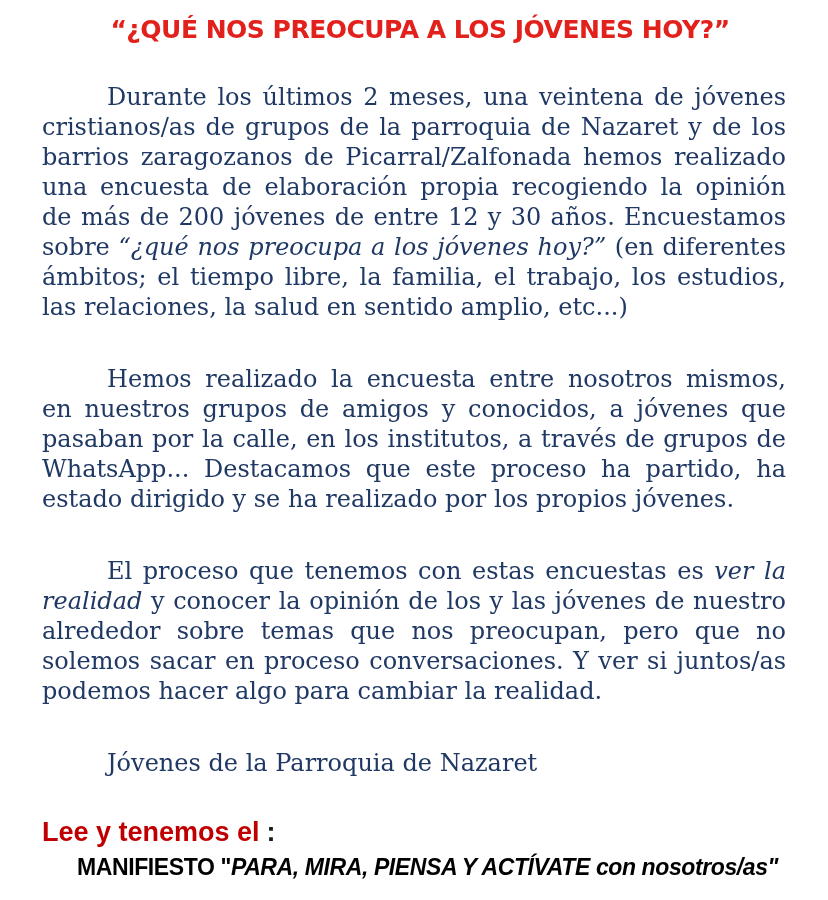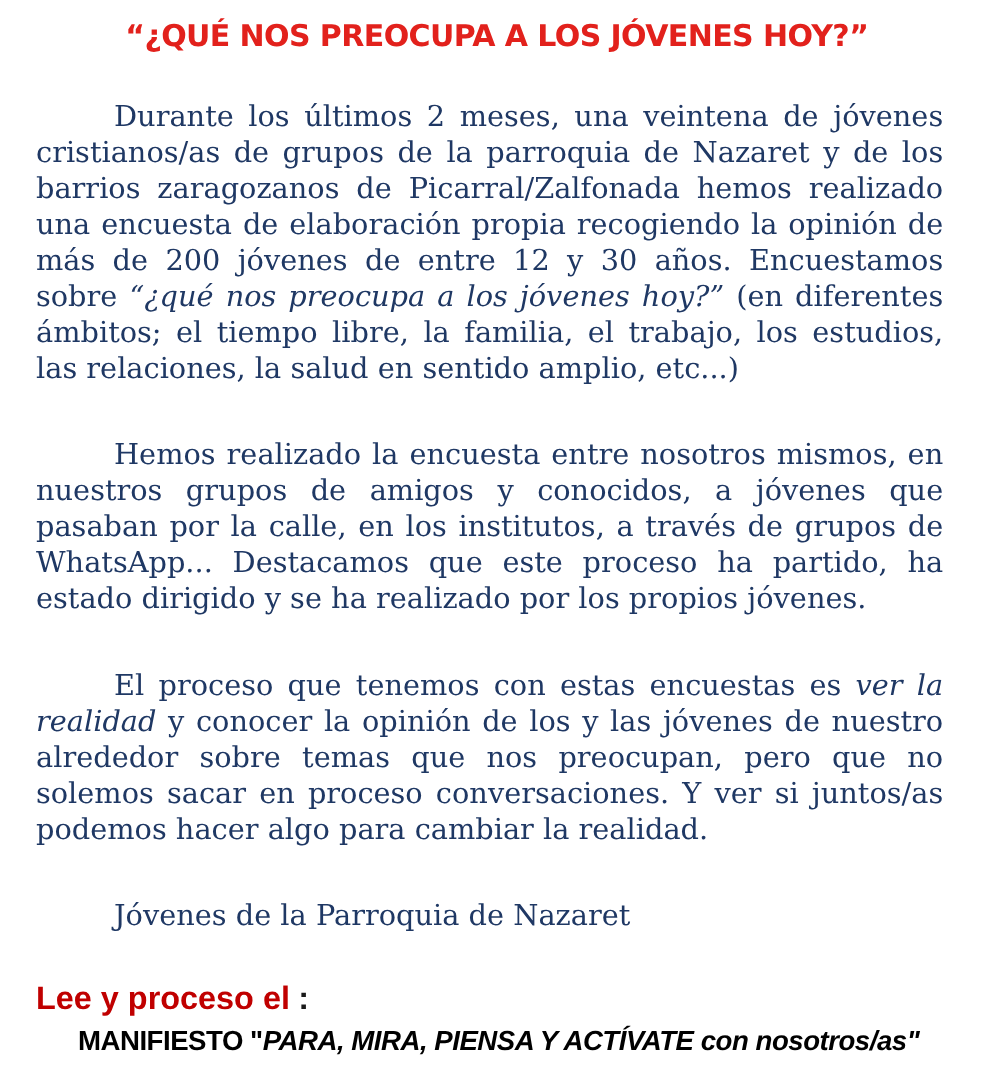--- a/index.html
+++ b/index.html
@@ -8,21 +8,21 @@
     background: #ffffff;
   }
   .page {
     position: relative;
     width: 828px;
     height: 900px;
     margin: 0 auto;
     background: #ffffff;
     overflow: hidden;
     box-sizing: border-box;
-    padding: 14px 30px 0 30px;
+    padding: 14px 30px 0 42px;
   }
   .title {
     font-family: "DejaVu Sans", sans-serif;
     font-weight: bold;
     font-size: 25px;
     letter-spacing: -0.5px;
     color: var(--title-red, #E2211C);
     text-align: center;
     margin: 0 0 36px 0;
     line-height: 32px;
@@ -80,17 +80,17 @@
   <h1 class="title">“¿QUÉ NOS PREOCUPA A LOS JÓVENES HOY?”</h1>
 
   <p class="para"><span>Durante los últimos 2 meses, una veintena de jóvenes cristianos/as de grupos de la parroquia de Nazaret y de los barrios zaragozanos de Picarral/Zalfonada hemos realizado una encuesta de elaboración propia recogiendo la opinión de más de 200 jóvenes de entre 12 y 30 años. Encuestamos sobre </span><span class="ital">“¿qué nos preocupa a los jóvenes hoy?”</span><span> (en diferentes ámbitos; el tiempo libre, la familia, el trabajo, los estudios, las relaciones, la salud en sentido amplio, etc...)</span></p>
 
   <p class="para"><span>Hemos realizado la encuesta entre nosotros mismos, en nuestros grupos de amigos y conocidos, a jóvenes que pasaban por la calle, en los institutos, a través de grupos de WhatsApp... Destacamos que este proceso ha partido, ha estado dirigido y se ha realizado por los propios jóvenes.</span></p>
 
   <p class="para"><span>El proceso que tenemos con estas encuestas es </span><span class="ital">ver la realidad</span><span> y conocer la opinión de los y las jóvenes de nuestro alrededor sobre temas que nos preocupan, pero que no solemos sacar en proceso conversaciones. Y ver si juntos/as podemos hacer algo para cambiar la realidad.</span></p>
 
   <p class="signature">Jóvenes de la Parroquia de Nazaret</p>
 
-  <p class="download-lead"><span>Lee y proceso el</span><span class="colon">:</span></p>
+  <p class="download-lead"><span>Lee y tenemos el</span><span class="colon">:</span></p>
 
   <p class="manifesto-line"><span>MANIFIESTO "</span><span class="ital">PARA, MIRA, PIENSA Y ACTÍVATE con nosotros/as</span><span class="ital">"</span></p>
 
 </div>
 
 </body></html>

